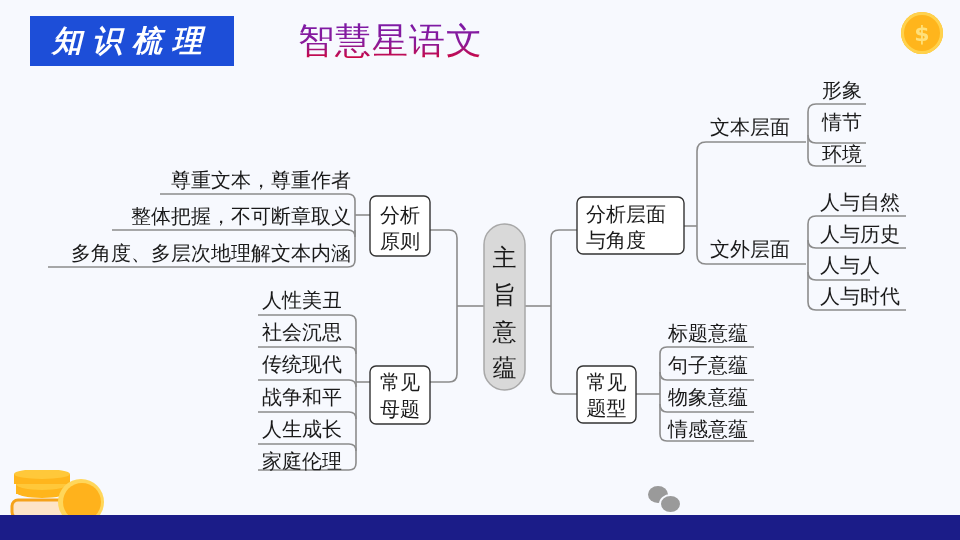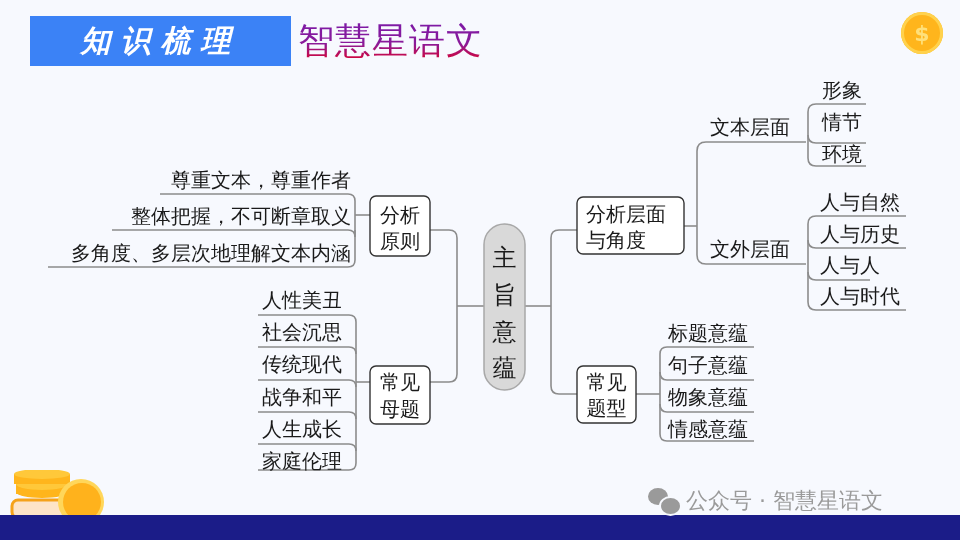--- a/index.html
+++ b/index.html
@@ -1,17 +1,17 @@
 <!DOCTYPE html>
 <html><head>
 <meta charset="utf-8">
 <style>
   html,body{margin:0;padding:0;}
   body{width:960px;height:540px;background:#f7f9fe;position:relative;overflow:hidden;font-family:"DejaVu Serif","Liberation Serif",serif;color:#1a1a1a;}
-  .banner{position:absolute;left:30px;top:16px;width:261px;height:50px;background:#3b82f6;display:flex;align-items:center;justify-content:center;}
+  .banner{position:absolute;left:30px;top:16px;width:204px;height:50px;background:#1d4ed8;display:flex;align-items:center;justify-content:center;}
   .banner span{color:#fff;font-size:30px;font-weight:bold;letter-spacing:10px;font-family:"DejaVu Serif",serif;font-style:italic;}
   .title{position:absolute;left:298px;top:18px;font-size:36px;font-family:"DejaVu Sans",sans-serif;letter-spacing:1px;
     background:linear-gradient(180deg,#7a1aa8 0%,#8a1a9a 55%,#e8001e 100%);-webkit-background-clip:text;background-clip:text;color:transparent;line-height:46px;}
   .coin-top{position:absolute;left:901px;top:12px;width:42px;height:42px;border-radius:50%;background:#ffb51c;box-shadow:0 0 0 3px #ffd24d inset;display:flex;align-items:center;justify-content:center;color:#ffe07a;font-weight:bold;font-size:22px;font-family:"DejaVu Sans",sans-serif;}
   .footer-bar{position:absolute;left:0;top:515px;width:960px;height:25px;background:#1b1c88;}
   .watermark{position:absolute;left:648px;top:486px;font-size:22px;color:#9a9a9a;font-family:"DejaVu Sans",sans-serif;display:flex;align-items:center;gap:8px;}
   .wm-icon{width:30px;height:26px;position:relative;}
   .wm-icon i{position:absolute;border-radius:50%;background:#9a9a9a;}
   svg.map{position:absolute;left:0;top:0;}
   svg.map text{font-family:"DejaVu Serif","Liberation Serif",serif;font-size:20px;fill:#1a1a1a;}
@@ -127,14 +127,13 @@
   <circle cx="73" cy="32" r="23" fill="#ffd65a"></circle>
   <circle cx="74" cy="32" r="19" fill="#ffb21c"></circle>
 </svg>
 
 <div class="footer-bar"></div>
 <div class="watermark">
   <div class="wm-icon">
     <i style="left:0;top:0;width:20px;height:17px;"></i>
     <i style="left:11px;top:8px;width:19px;height:16px;border:2px solid #f7f9fe;"></i>
   </div>
-  <span>公众号 · 智慧星语文</span>
 </div>
 
 </body></html>

